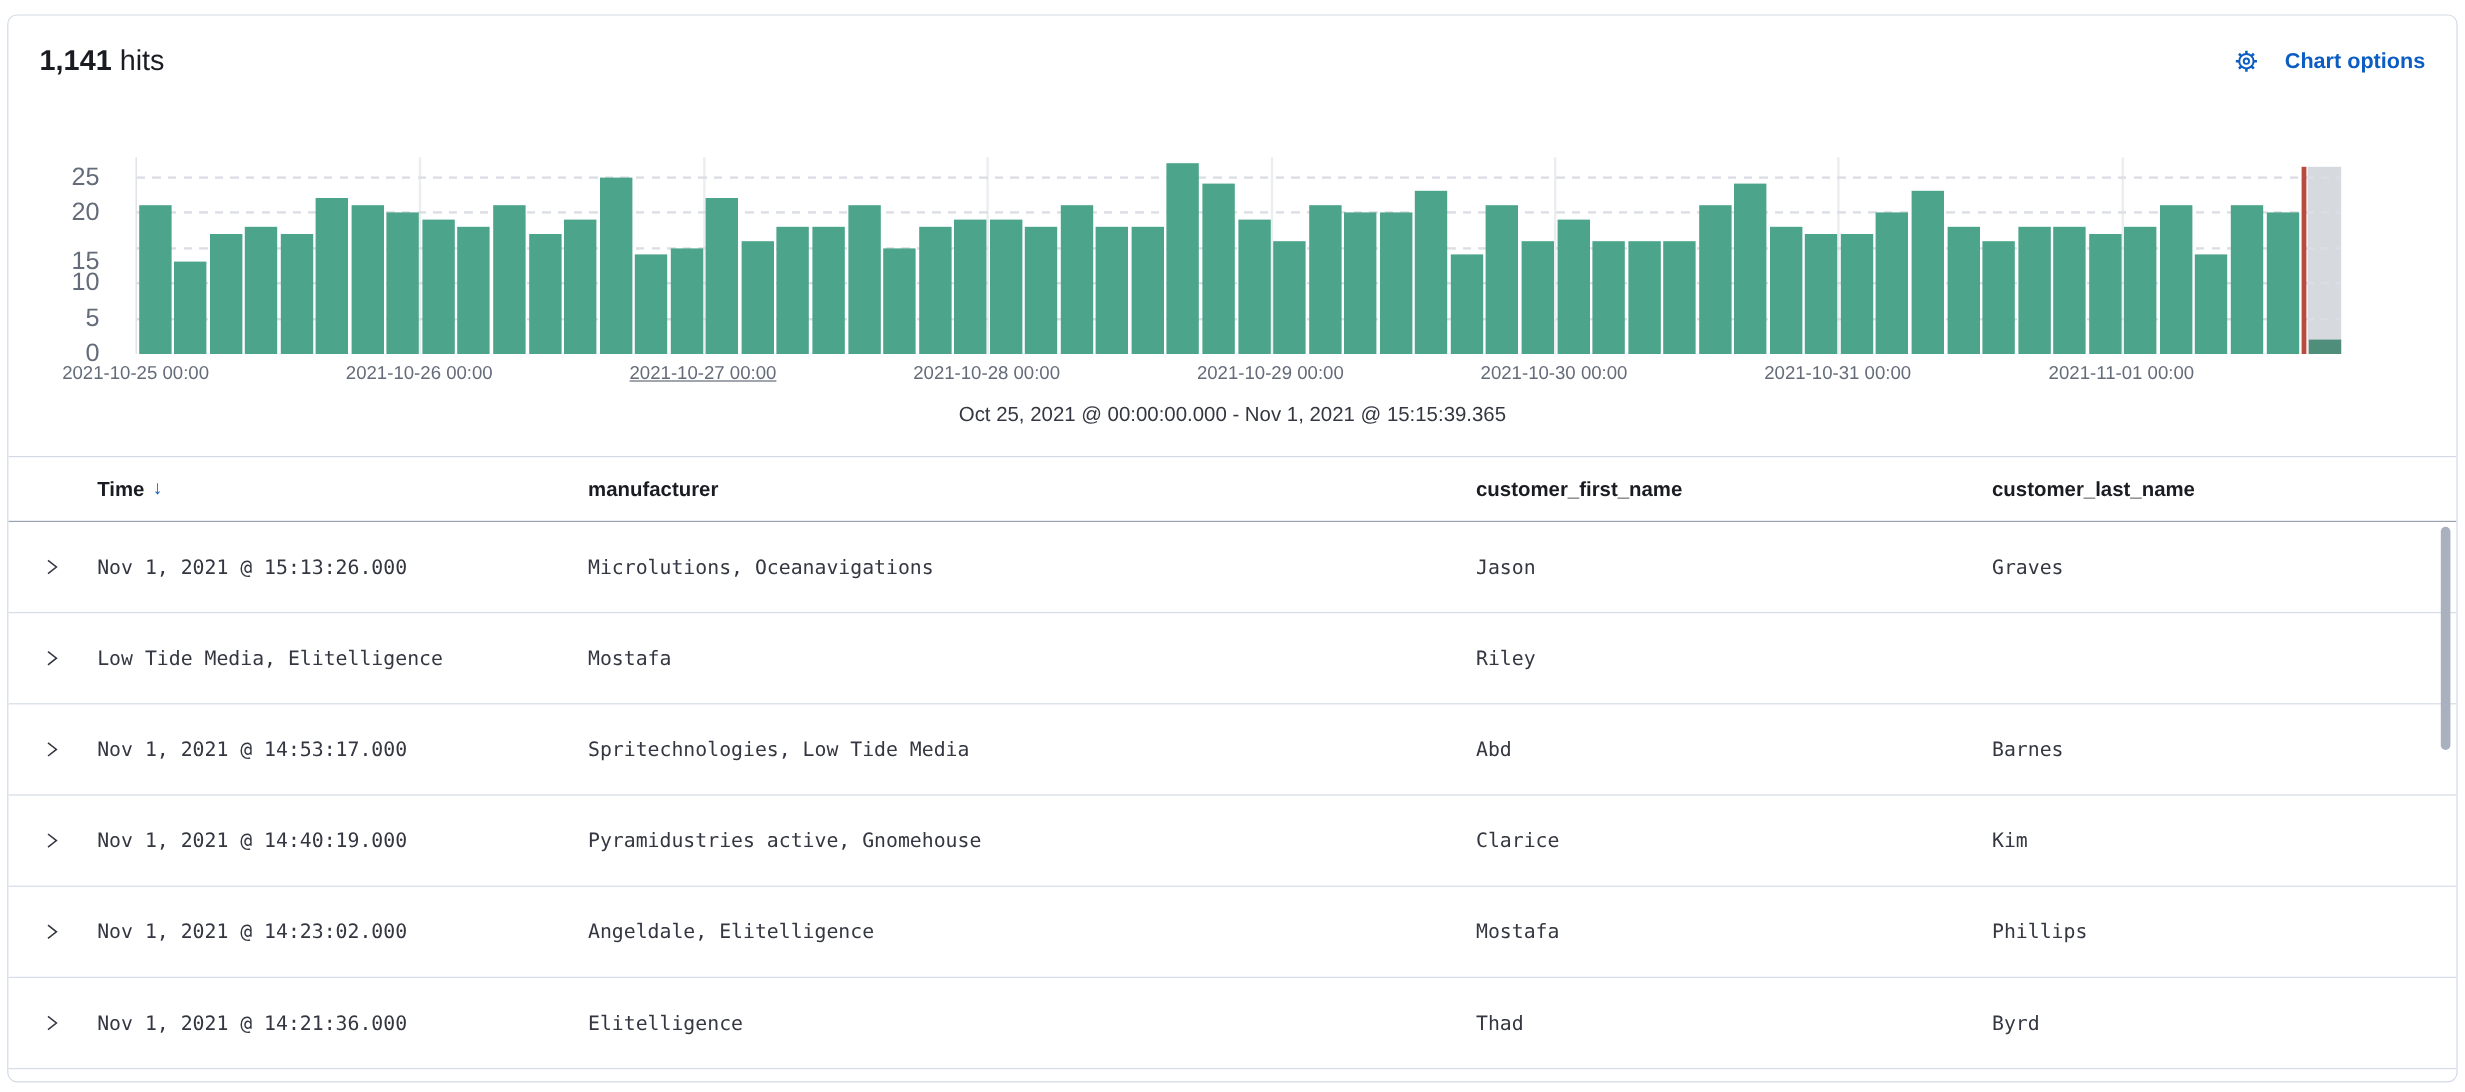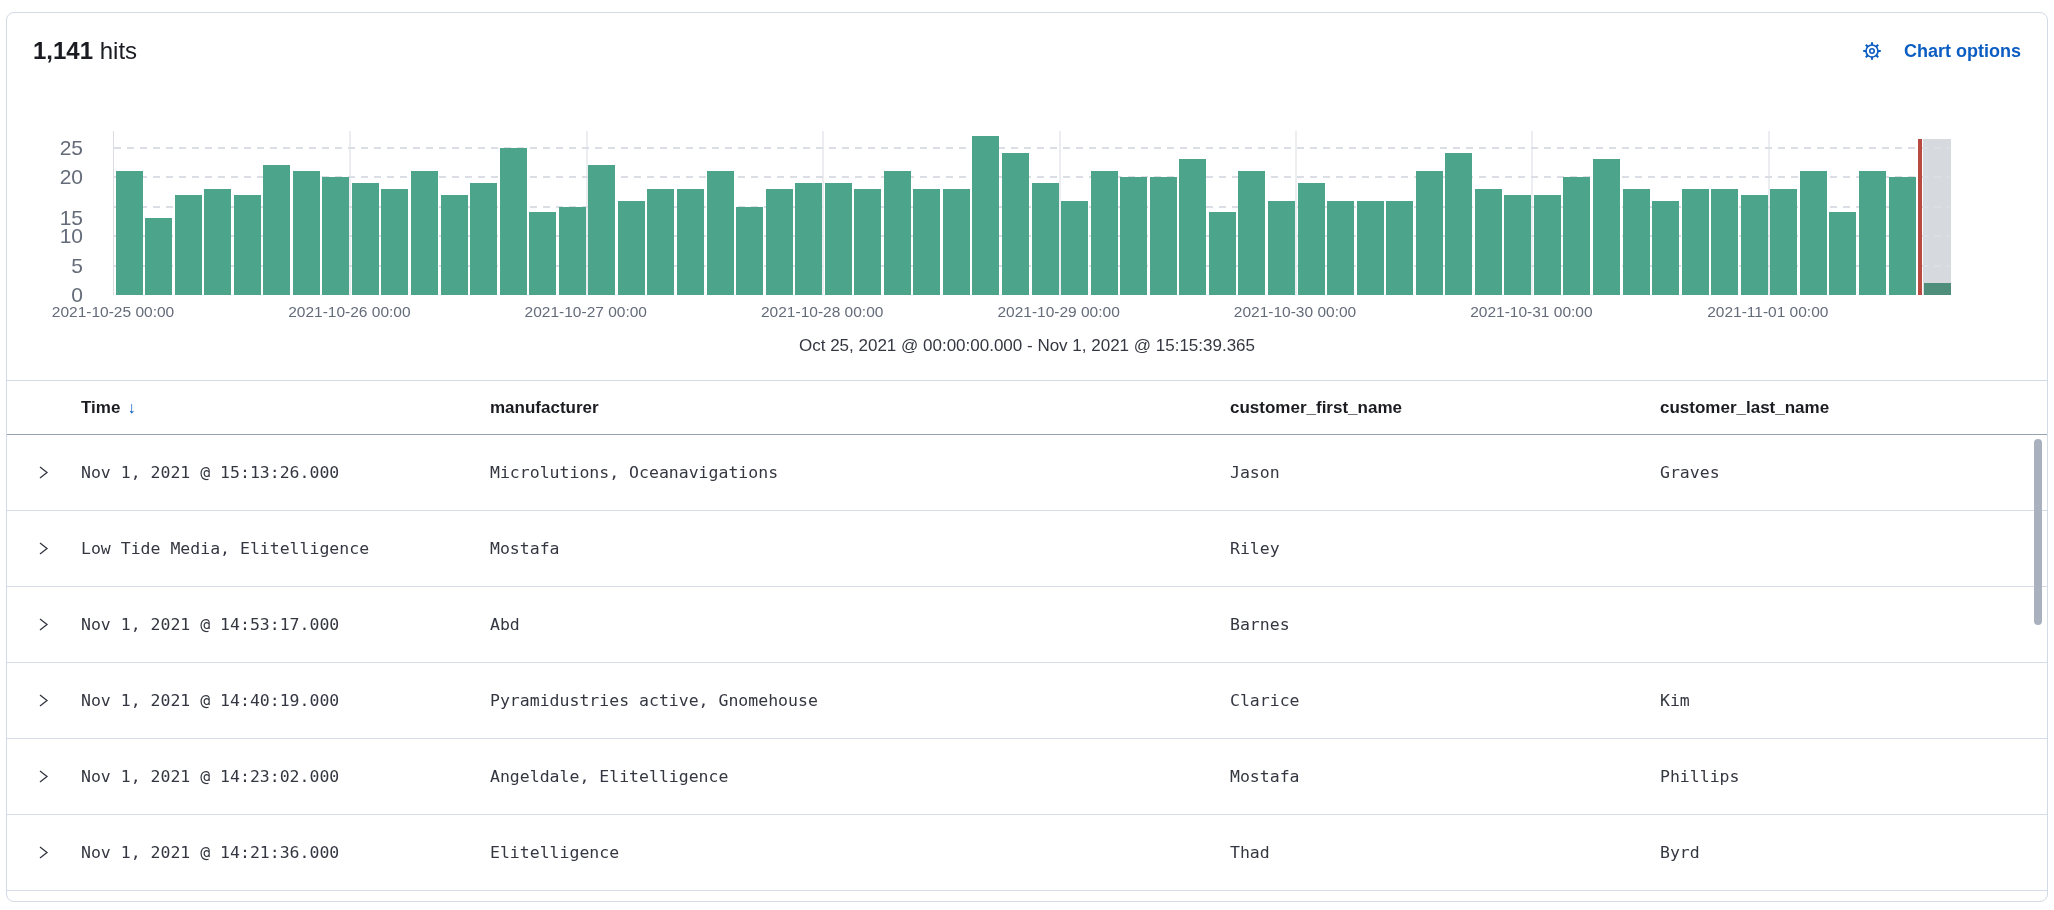--- a/index.html
+++ b/index.html
@@ -170,21 +170,21 @@
         <div class="bar" title="21" style="left: 1685.85px; width: 27px; height: 123.9px; background: rgb(76, 165, 138);"></div>
         <div class="bar" title="14" style="left: 1715.4px; width: 27px; height: 82.6px; background: rgb(76, 165, 138);"></div>
         <div class="bar" title="21" style="left: 1744.95px; width: 27px; height: 123.9px; background: rgb(76, 165, 138);"></div>
         <div class="bar" title="20" style="left: 1774.5px; width: 27px; height: 118px; background: rgb(76, 165, 138);"></div>
         <div class="time-marker" style="left: 1803.55px; background: rgb(184, 74, 64);"></div>
         <div class="partial-bar" style="left: 1809.55px; width: 27px; height: 11.8px;"></div>
       </div>
     <div class="x-labels">
         <span style="left: 0px;">2021-10-25 00:00</span>
         <span style="left: 236.4px;">2021-10-26 00:00</span>
-        <span style="left: 472.8px;">2021-10-27 00:00</span>
+        <span style="left: 472.8px; text-decoration: underline;">2021-10-27 00:00</span>
         <span style="left: 709.2px;">2021-10-28 00:00</span>
         <span style="left: 945.6px;">2021-10-29 00:00</span>
         <span style="left: 1182px;">2021-10-30 00:00</span>
         <span style="left: 1418.4px;">2021-10-31 00:00</span>
         <span style="left: 1654.8px;">2021-11-01 00:00</span>
       </div>
   </div>
 
   <div class="chart-subtitle">Oct 25, 2021 @ 00:00:00.000 - Nov 1, 2021 @ 15:15:39.365</div>
 
@@ -229,20 +229,21 @@
     </div>
     <div class="t-row">
       <div class="expand-cell">
           <button class="expand-btn">
             <svg width="13" height="15" viewBox="0 0 13 15" fill="none" stroke="#343741" stroke-width="1.3">
               <polyline points="3,2 10,7.5 3,13"></polyline>
             </svg>
           </button>
         </div>
       <div>Nov 1, 2021 @ 14:53:17.000</div>
+      <div>Spritechnologies, Low Tide Media</div>
       <div>Abd</div>
       <div>Barnes</div>
     </div>
     <div class="t-row">
       <div class="expand-cell">
           <button class="expand-btn">
             <svg width="13" height="15" viewBox="0 0 13 15" fill="none" stroke="#343741" stroke-width="1.3">
               <polyline points="3,2 10,7.5 3,13"></polyline>
             </svg>
           </button>

